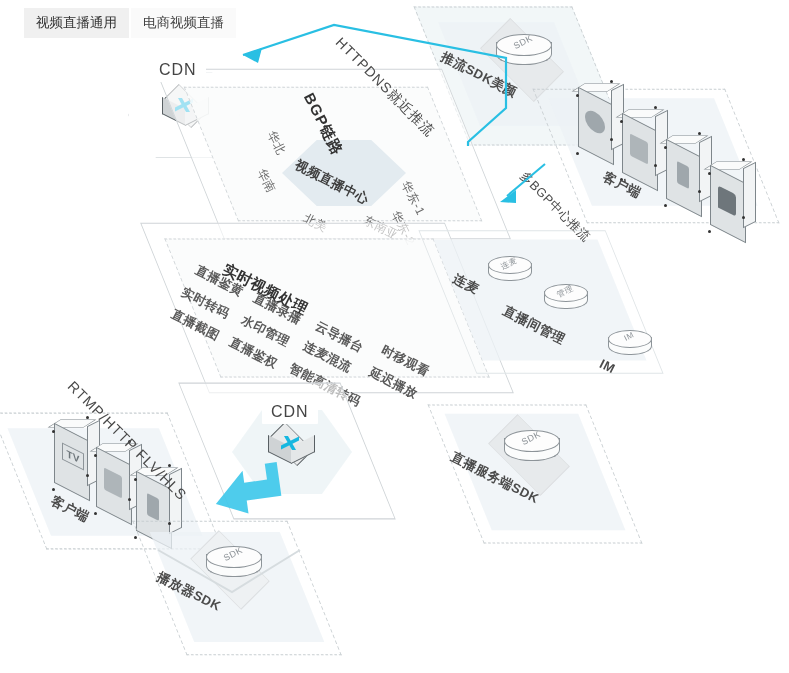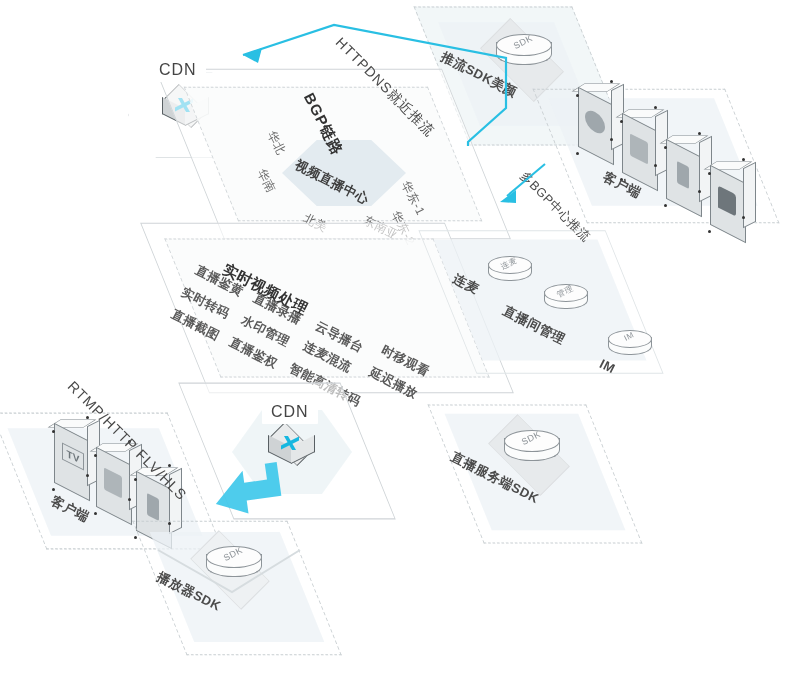--- a/index.html
+++ b/index.html
@@ -141,20 +141,24 @@
   .corehex{
     position:absolute;background:#e3ebf0;
     clip-path:polygon(28% 0,72% 0,100% 50%,72% 100%,28% 100%,0 50%);
   }
 </style>
 </head>
 <body>
 
 <div id="stage">
 
+  <div class="tabs">
+    <button class="tab active">视频直播通用</button>
+    <button class="tab alt">电商视频直播</button>
+  </div>
 
   <div class="plate" style="left:432px;top:14px;width:176px;height:122px;
               transform:skewY(27deg) rotate(-27deg);"></div>
   <div class="plate lite" style="left:452px;top:28px;width:130px;height:92px;
               transform:skewY(27deg) rotate(-27deg);"></div>
   <div class="tray" style="left:484px;top:22px;width:74px;height:74px;"></div>
   <div class="disk" style="left:496px;top:34px;">
     <div class="body"></div>
       <div class="cap"></div>
     <div class="txt">SDK</div>

